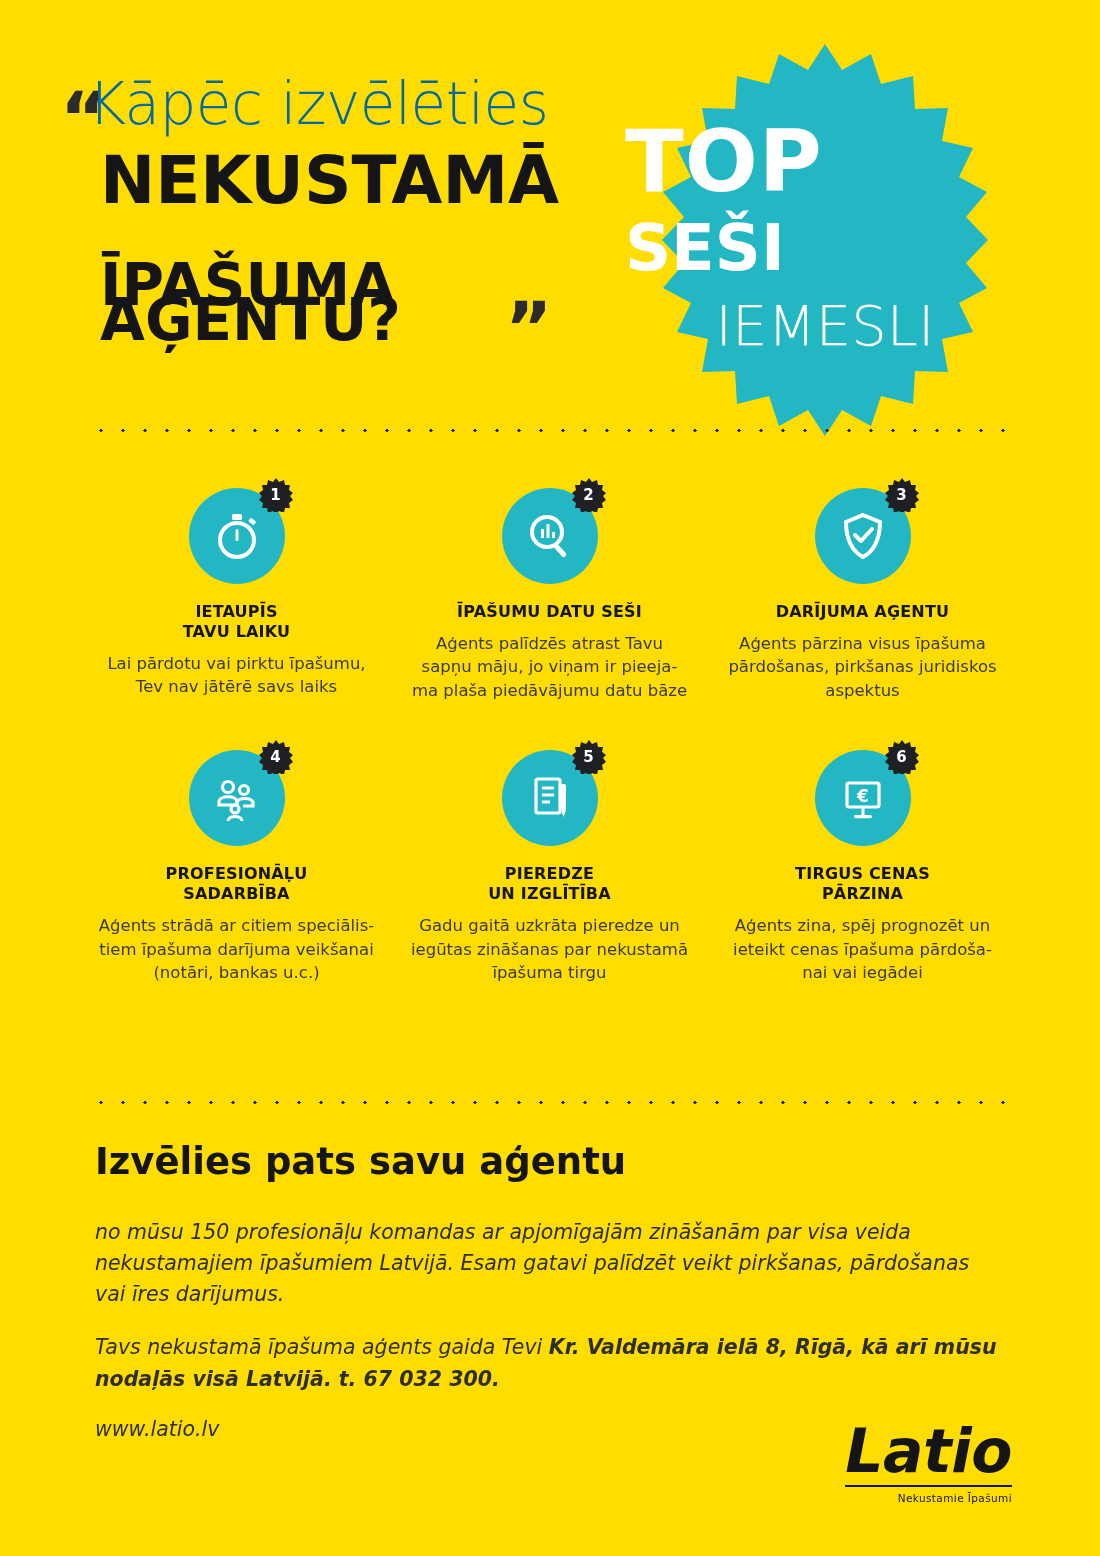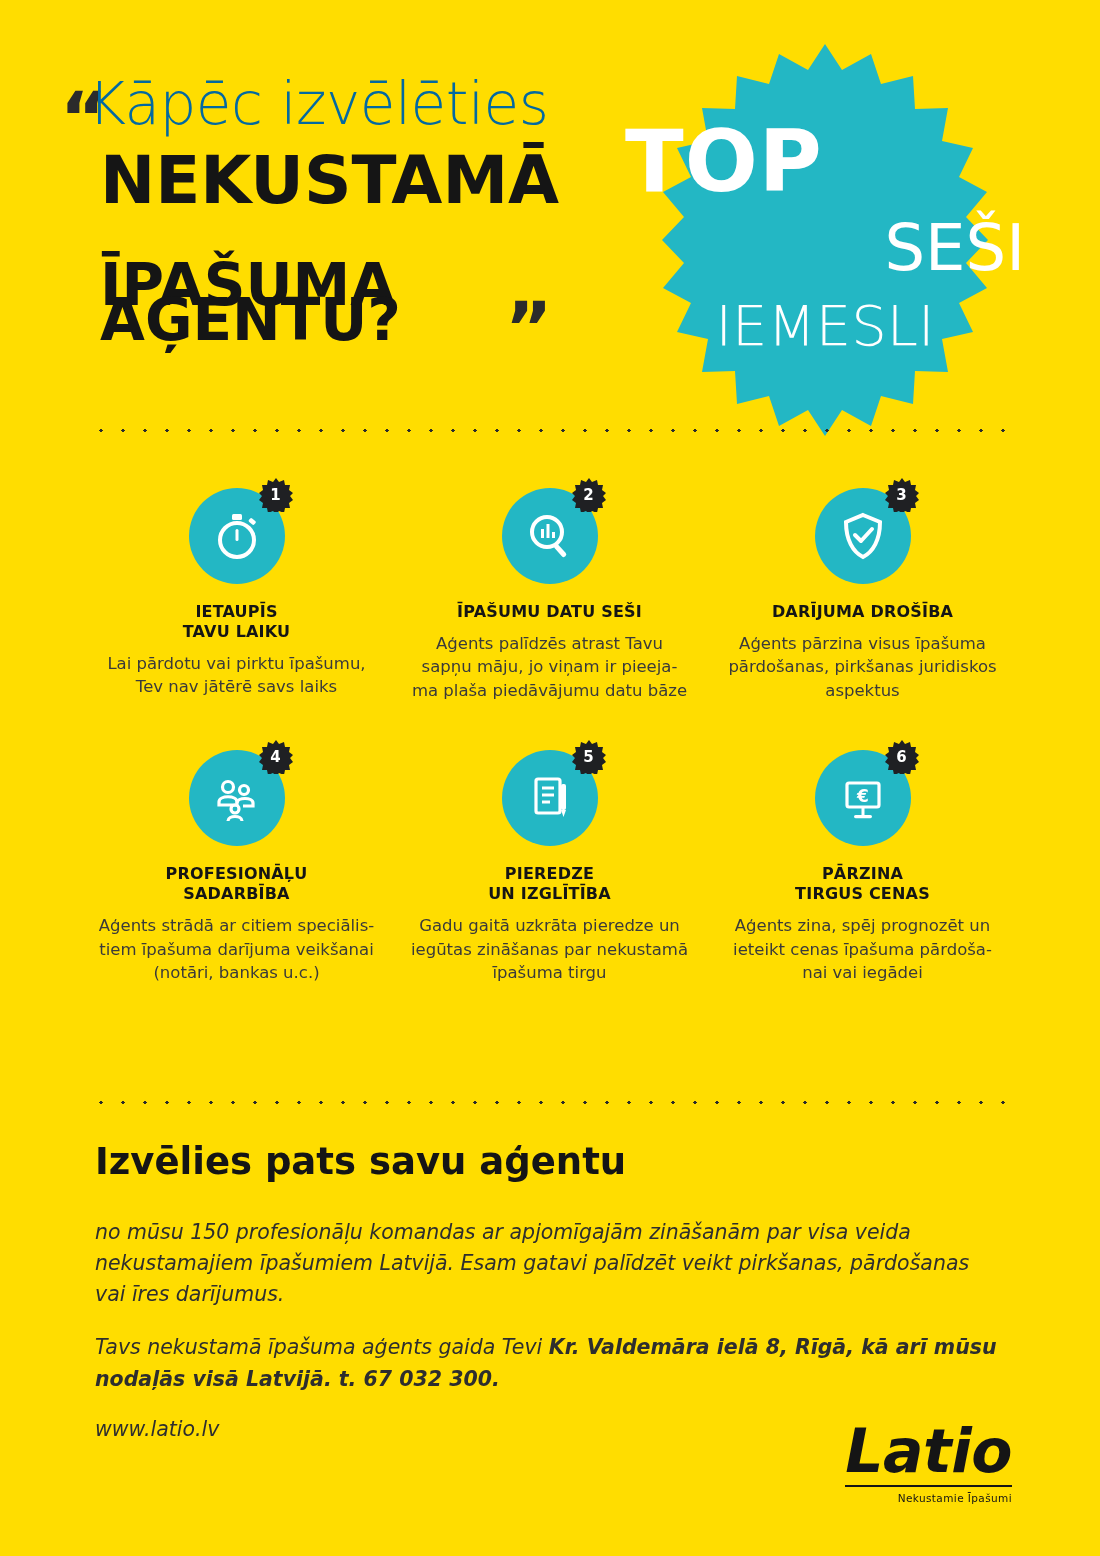--- a/index.html
+++ b/index.html
@@ -118,24 +118,24 @@
     font-size: 86px;
     font-weight: bold;
     letter-spacing: 1px;
     line-height: 1;
   }
   .badge-mid {
     position: absolute;
     left: 0;
     top: 176px;
     width: 400px;
-    text-align: right;
+    text-align: left;
     color: #ffffff;
     font-size: 64px;
-    font-weight: 400;
+    font-weight: 700;
     line-height: 1;
   }
   .badge-bot {
     position: absolute;
     left: 0;
     top: 258px;
     width: 400px;
     text-align: center;
     color: #ffffff;
     font-size: 56px;
@@ -368,21 +368,21 @@
             </svg>
           </div>
           <div class="num-badge">
             <svg width="34" height="34" viewBox="0 0 34 34">
               <polygon points="17,0 20,4 25,2 26,7 31,7 30,12 34,15 31,18 34,22 30,25 31,30 26,30 25,35 20,33 17,36 14,33 9,35 8,30 3,30 4,25 0,22 3,18 0,15 4,12 3,7 8,7 9,2 14,4" fill="#1f2023"></polygon>
             </svg>
             <span class="nb-text">3</span>
           </div>
         </div>
         <div class="reason-title">
-          <div>DARĪJUMA DROŠĪBA</div>
+          <div>DARĪJUMA AĢENTU</div>
         </div>
         <div class="reason-desc">Aģents pārzina visus īpašuma pārdošanas, pirkšanas juridiskos aspektus</div>
       </div>
 
     </div>
 
     <div class="reason-row row-2">
 
       <div class="reason">
         <div class="circle-wrap">
@@ -447,22 +447,22 @@
             </svg>
           </div>
           <div class="num-badge">
             <svg width="34" height="34" viewBox="0 0 34 34">
               <polygon points="17,0 20,4 25,2 26,7 31,7 30,12 34,15 31,18 34,22 30,25 31,30 26,30 25,35 20,33 17,36 14,33 9,35 8,30 3,30 4,25 0,22 3,18 0,15 4,12 3,7 8,7 9,2 14,4" fill="#1f2023"></polygon>
             </svg>
             <span class="nb-text">6</span>
           </div>
         </div>
         <div class="reason-title">
+          <div>TIRGUS CENAS</div>
           <div>PĀRZINA</div>
-          <div>TIRGUS CENAS</div>
         </div>
         <div class="reason-desc">Aģents zina, spēj prognozēt un ieteikt cenas īpašuma pārdoša-nai vai iegādei</div>
       </div>
 
     </div>
   </div>
 
   <div class="dotted dotted-bottom"></div>
 
   <div class="footer">

